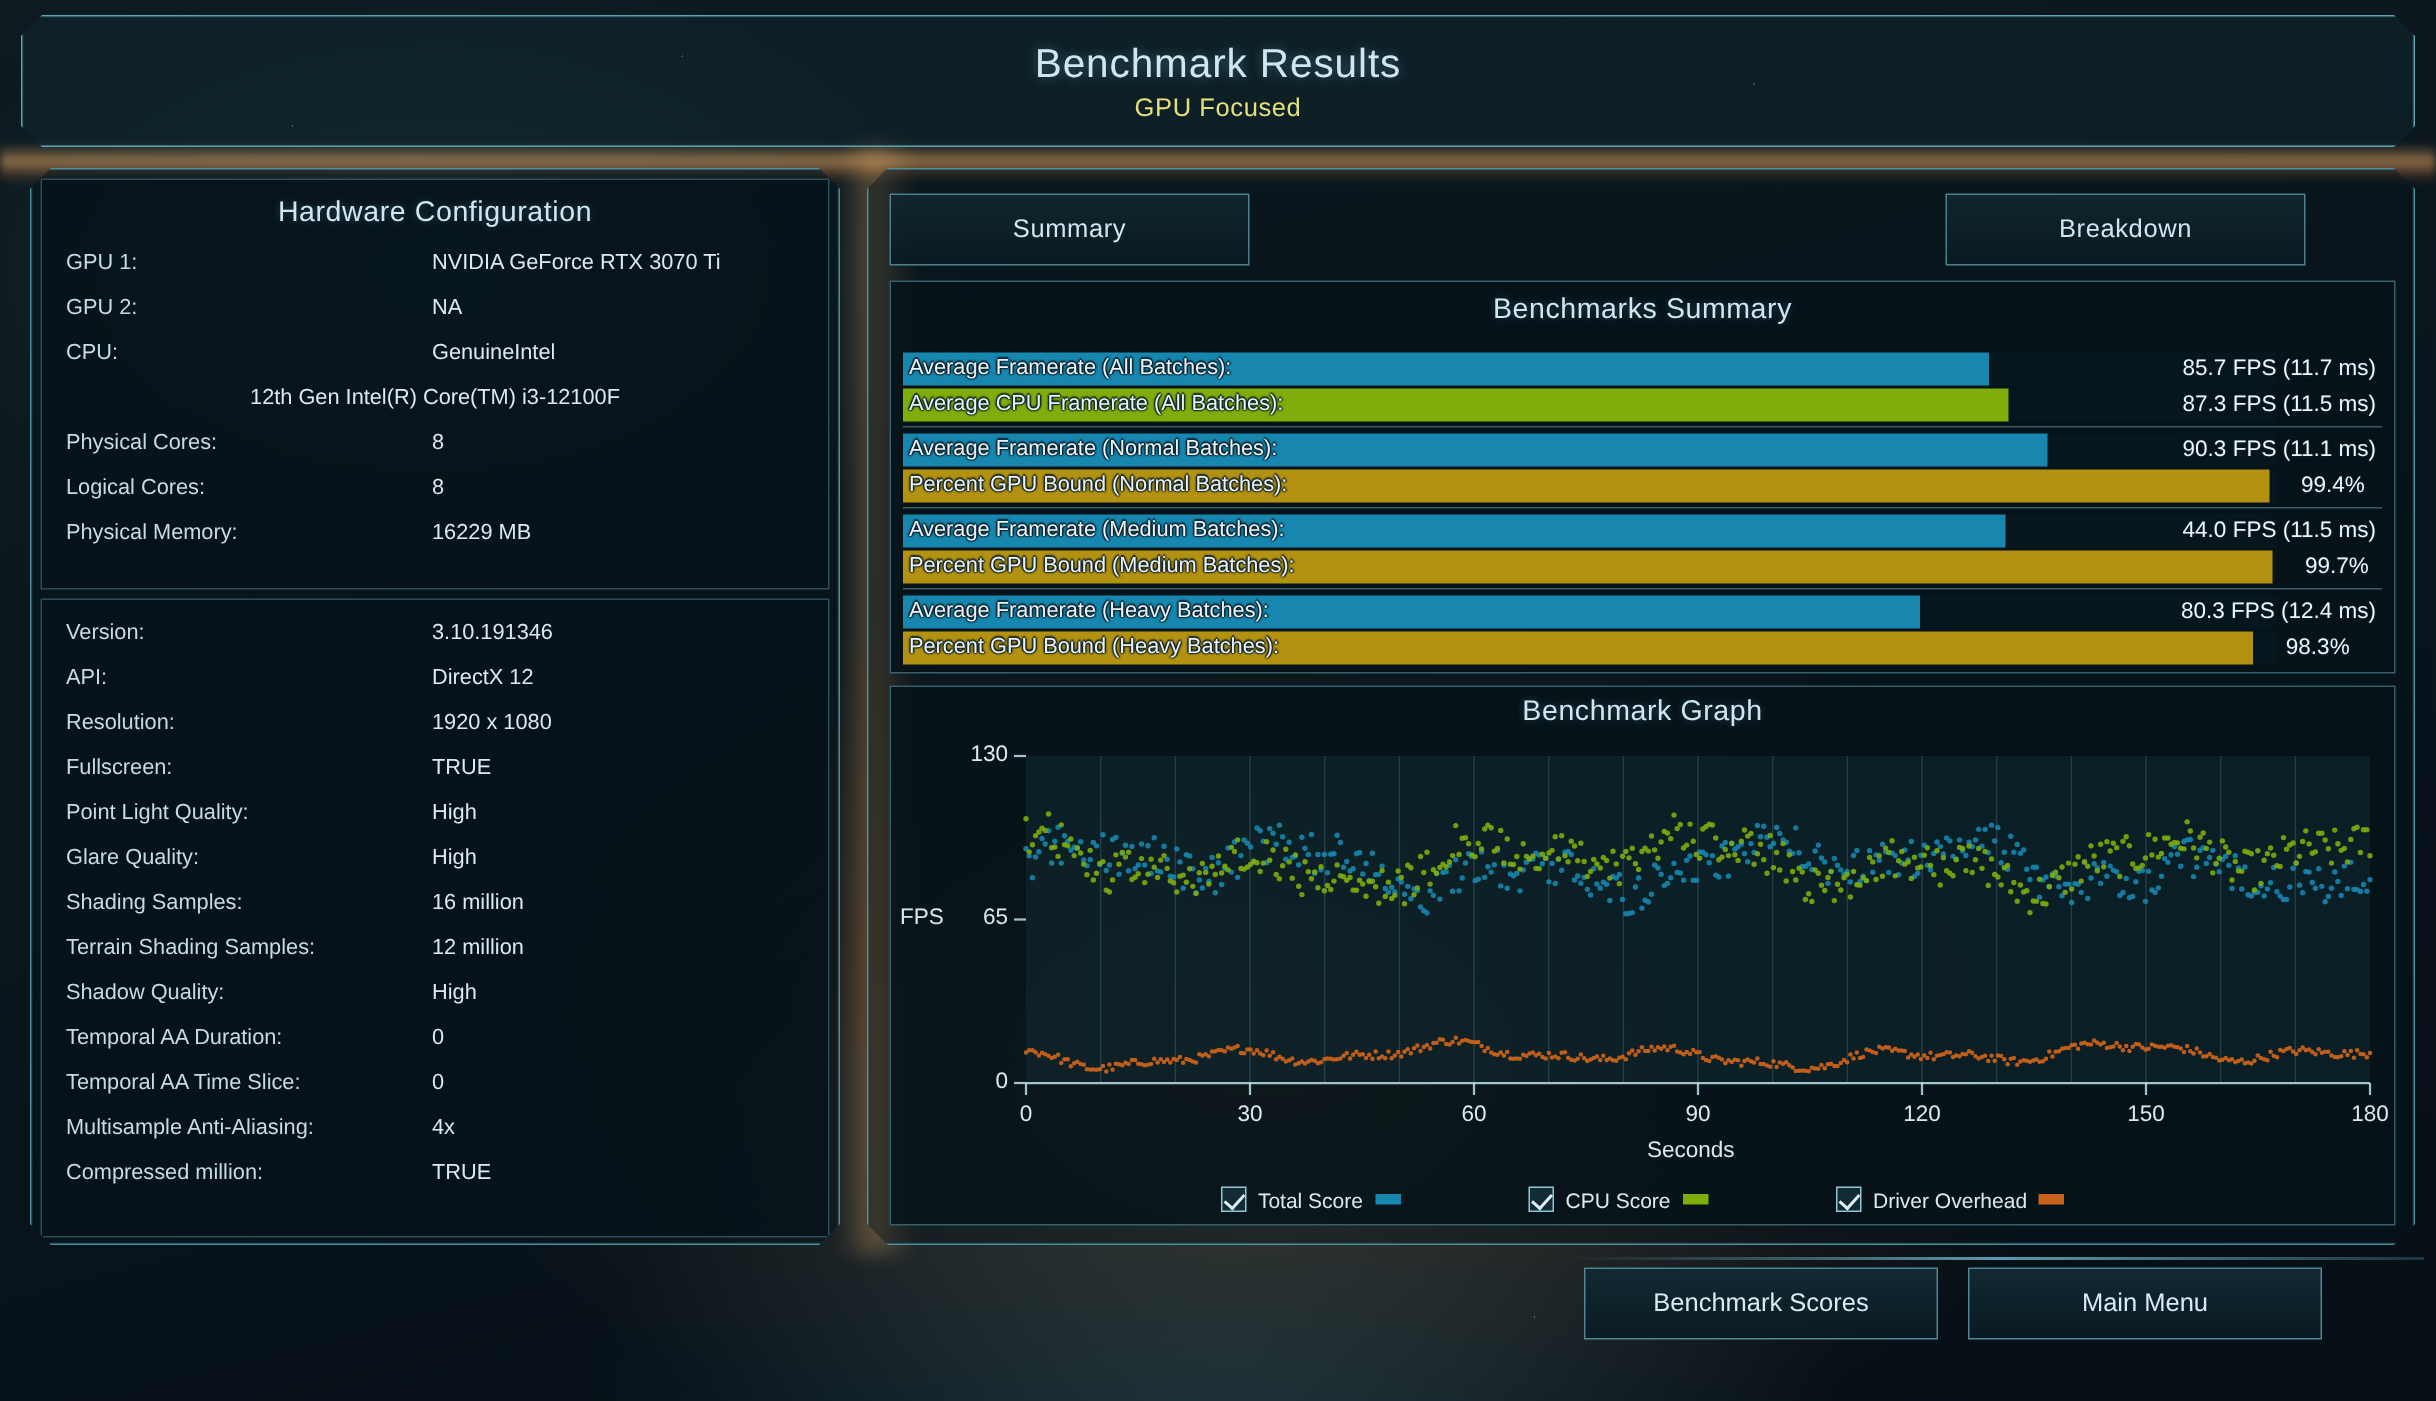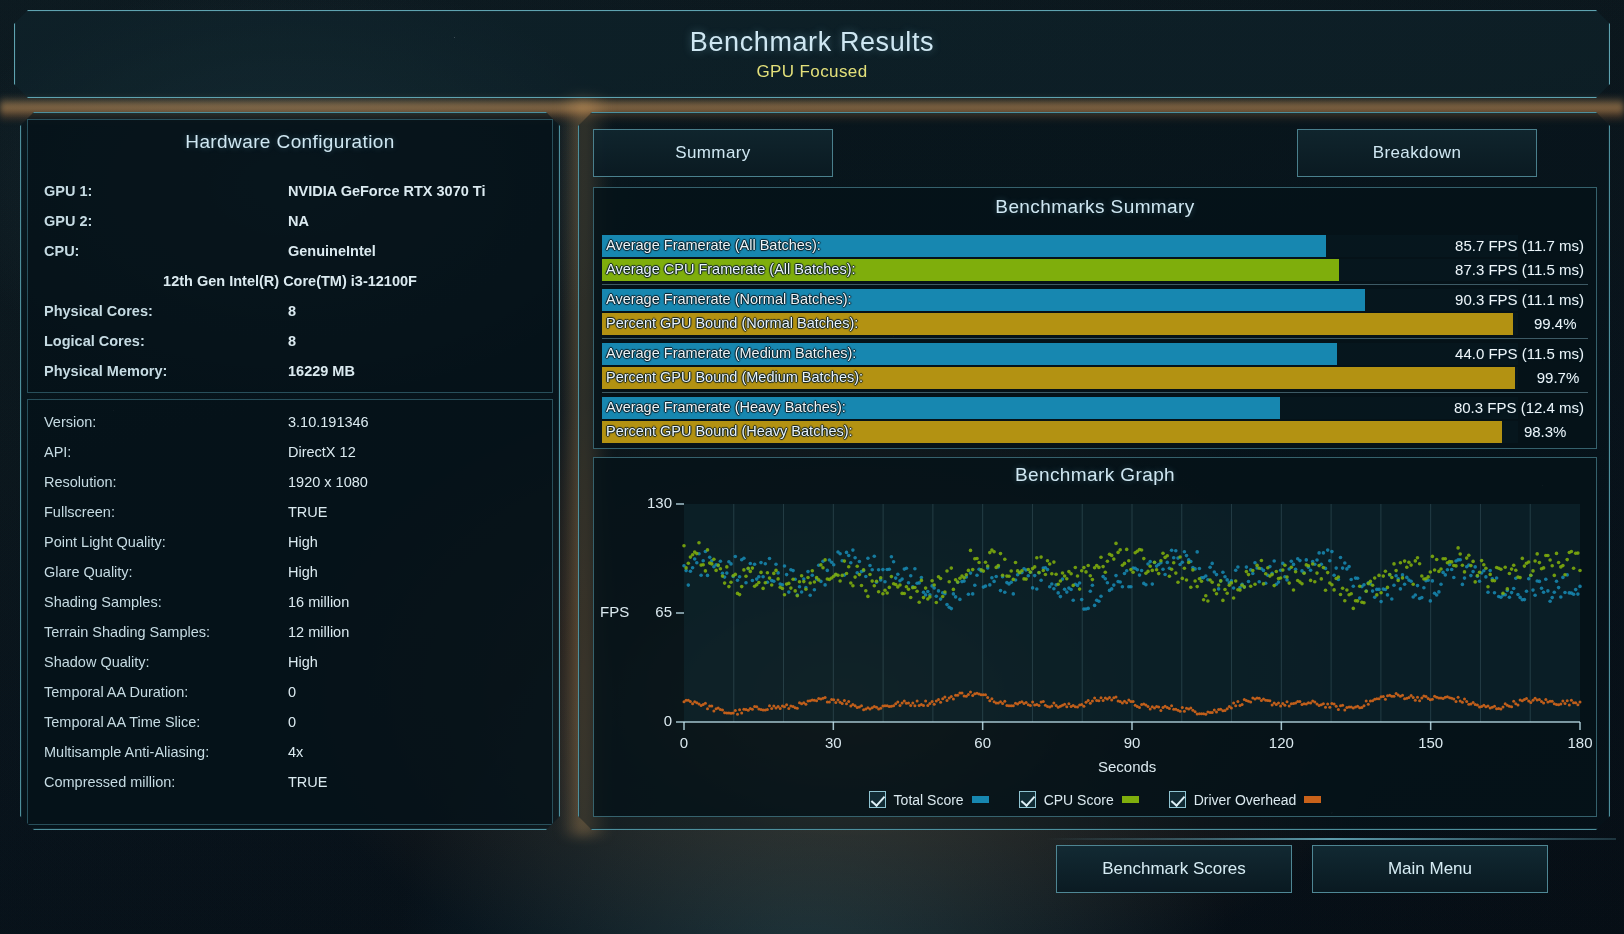--- a/index.html
+++ b/index.html
@@ -129,21 +129,21 @@
     position:absolute; left: 14px; top: 344px; width: 1004px; height: 360px;
     background: rgba(5,18,25,0.82); border: 1px solid rgba(85,150,165,0.6);
   }
   #graph-box .sec-title { padding-top: 6px; }
   .plot-wrap { position:absolute; left:0; top:36px; width:1004px; height:280px; }
   .ytick { position:absolute; right: 0; font-size: 15px; color:#dbe9ef; text-align:right; }
   .xtick { position:absolute; font-size: 15px; color:#dbe9ef; transform: translateX(-50%); }
   .axis-label { position:absolute; font-size:15px; color:#dbe9ef; }
 
   .legend {
-    position:absolute; left:0; right:0; bottom: 8px; display:flex; justify-content:center; gap:30px;
+    position:absolute; left:0; right:0; bottom: 8px; display:flex; justify-content:center; gap:85px;
     align-items:center;
   }
   .leg-item { display:flex; align-items:center; gap:8px; font-size:14px; color:#dbe9ef; }
   .chk {
     width:17px; height:17px; border:1px solid #8fc4d2; background: rgba(20,50,60,0.8);
     position:relative;
   }
   .chk::after {
     content:""; position:absolute; left:4px; top:1px; width:6px; height:11px;
     border: solid #dff0f6; border-width: 0 2px 2px 0; transform: rotate(42deg);
@@ -173,21 +173,21 @@
   <div class="limb2"></div>
 
   <div class="panel clip" id="header">
     <div class="title">Benchmark Results</div>
     <div class="subtitle">GPU Focused</div>
   </div>
 
   <div class="panel clip" id="left-col">
     <div class="section-inner" id="hw-panel">
       <div class="sec-title">Hardware Configuration</div>
-      <div id="hw-rows" style="margin-top:26px;font-weight:bold;">
+      <div id="hw-rows" style="margin-top:10px;">
           <div class="kv">
             <span class="k">GPU 1:</span>
             <span class="v">NVIDIA GeForce RTX 3070 Ti</span>
           </div>
           <div class="kv">
             <span class="k">GPU 2:</span>
             <span class="v">NA</span>
           </div>
           <div class="kv">
             <span class="k">CPU:</span>

